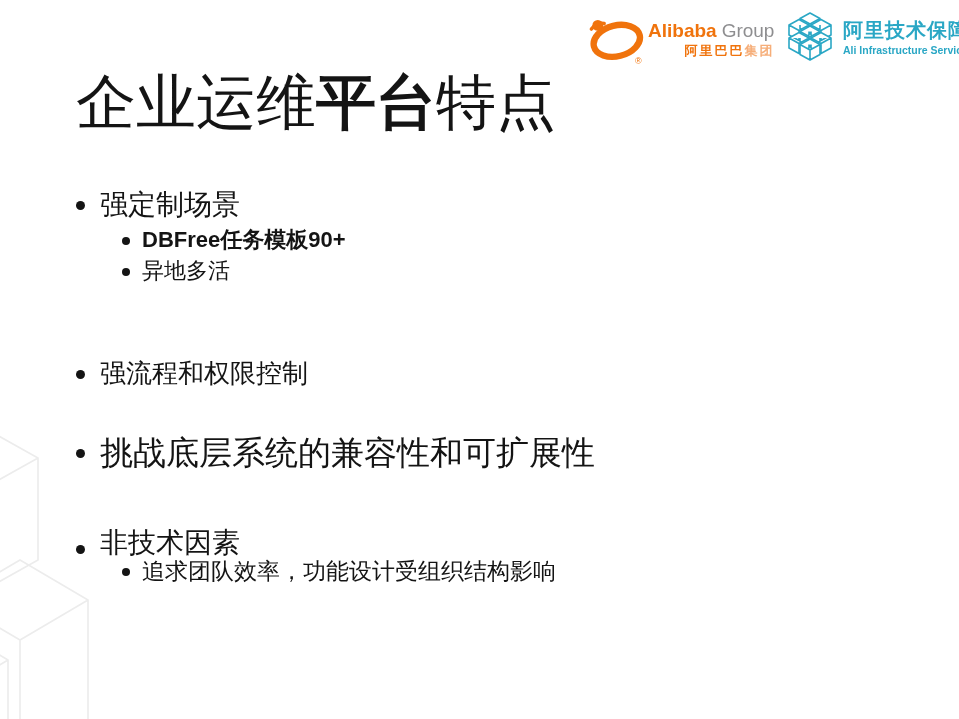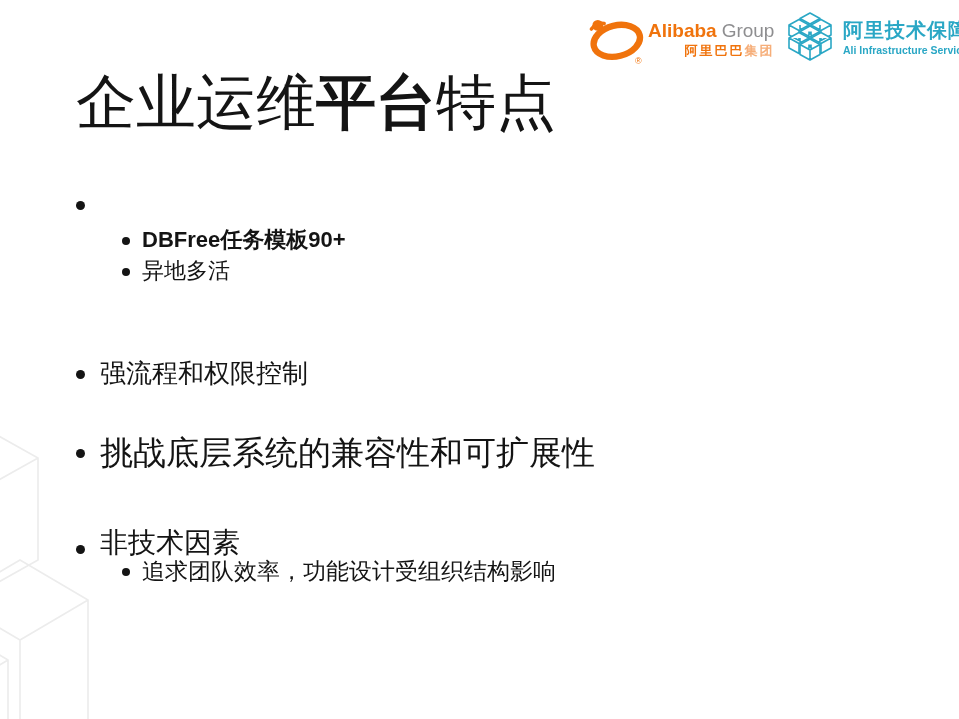--- a/index.html
+++ b/index.html
@@ -107,20 +107,21 @@
       <div class="ats-en">Ali Infrastructure Service</div>
     </div>
   </div>
 
   <h1 class="page-title">
     <span class="t-serif">企业运维</span><span class="t-sans">平台</span><span class="t-serif">特点</span>
   </h1>
 
   <div class="b-row lvl1 row-b1 serif">
     <span class="dot"></span>
+    <span>强定制场景</span>
   </div>
   <div class="b-row lvl2 row-s1a sans w600">
     <span class="dot"></span>
     <span>DBFree任务模板90+</span>
   </div>
   <div class="b-row lvl2 row-s1b serif">
     <span class="dot"></span>
     <span>异地多活</span>
   </div>
 

